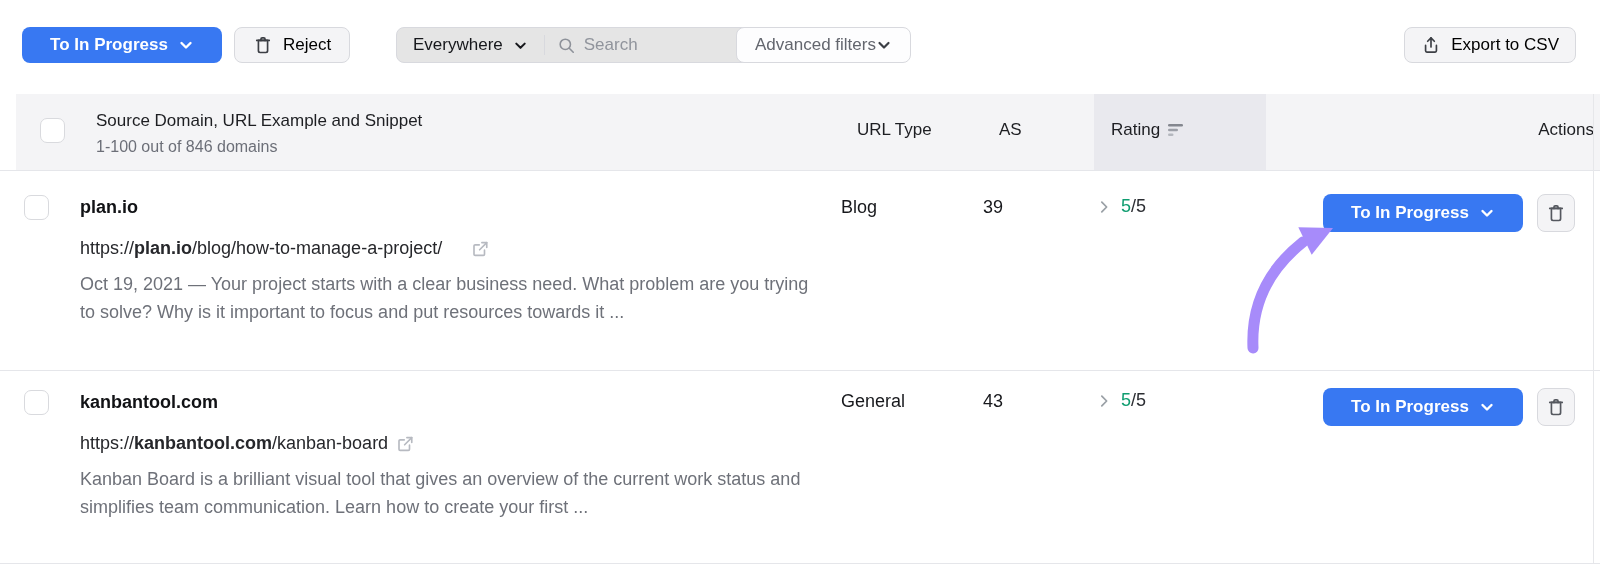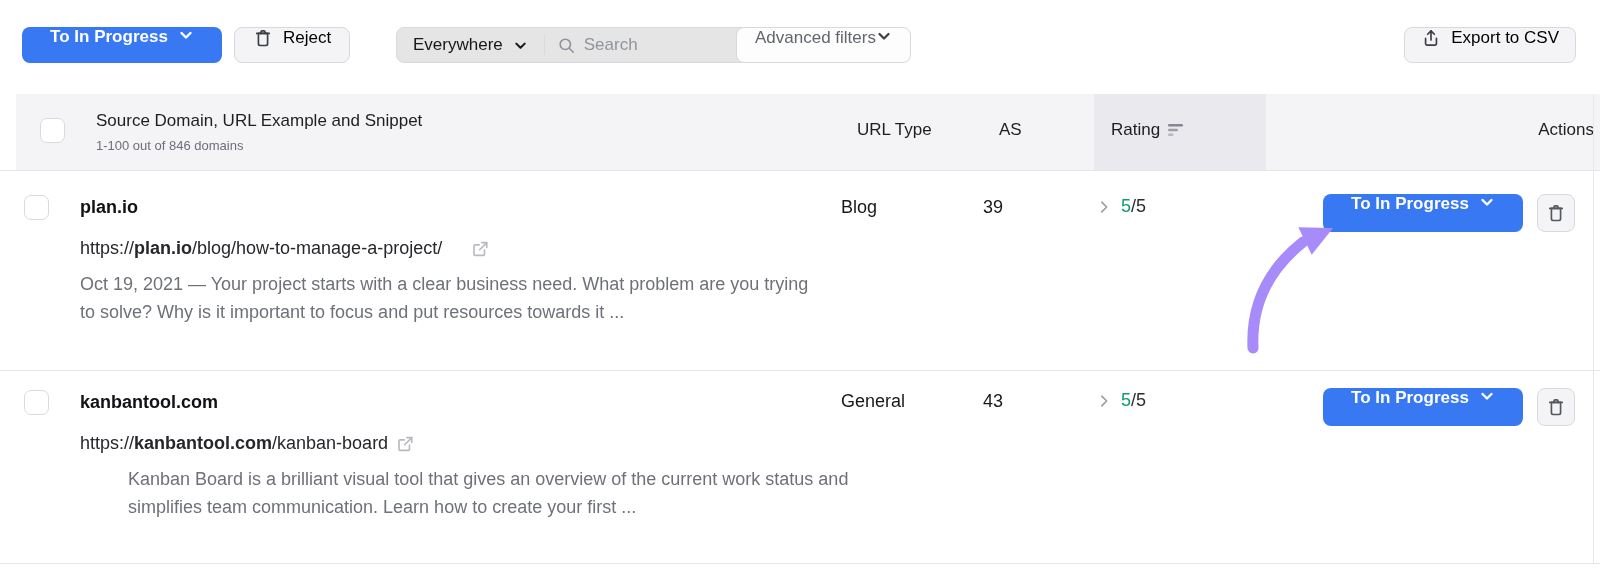--- a/index.html
+++ b/index.html
@@ -1,21 +1,21 @@
 <!DOCTYPE html>
 <html><head>
 <meta charset="utf-8">
 <style>
   * { margin:0; padding:0; box-sizing:border-box; }
   html,body { background:#ffffff; }
   body { font-family:"Liberation Sans", sans-serif; color:#17181c; }
   .page { position:relative; width:1600px; height:577px; background:#ffffff; overflow:hidden; }
 
   
-  .btn { display:inline-flex; align-items:flex-start; justify-content:center; gap:10px;
+  .btn { display:inline-flex; align-items:center; justify-content:center; gap:10px;
          height:36px; border-radius:8px; font-size:17px; cursor:pointer; white-space:nowrap; }
   .btn-primary { background:#3878f2; color:#ffffff; font-weight:bold; border:none; }
   .btn-gray { background:#f4f4f6; color:#000000; border:1px solid #d8d9de; }
   .btn-white { background:#fdfdfe; color:#63666e; border:1px solid #d8d9de; }
 
   .bulk-btn { position:absolute; left:22px; top:27px; width:200px; }
   .reject-btn { position:absolute; left:234px; top:27px; padding:0 18px; }
   .filter-group { position:absolute; left:360px; top:27px; width:363px; height:36px;
                   border:1px solid #d8d9de; border-radius:8px; background:#e5e5e5;
                   display:flex; align-items:center;margin-left:36px; }
@@ -31,21 +31,21 @@
   .icon { display:inline-flex; align-items:center; justify-content:center; }
 
   
   .thead { position:absolute; left:16px; top:94px; width:1600px; height:76px; background:#f4f4f6; }
   .rating-col-bg { position:absolute; left:1078px; top:0; width:172px; height:76px; background:#e9e9ee; }
   .th { position:absolute; font-size:17px; color:#1d1e22; }
   .checkbox { width:25px; height:25px; background:#ffffff; border:1.5px solid #d9dade;
               border-radius:7px; cursor:pointer; }
   .thead .checkbox { position:absolute; left:24px; top:24px; }
   .th-main { left:80px; top:17px; }
-  .th-sub { left:80px; top:44px; color:#6c6f78; font-size:13px; }
+  .th-sub { left:80px; top:44px; color:#6c6f78; font-size:16px; }
   .th-urltype { left:841px; top:26px; }
   .th-as { left:983px; top:26px; }
   .th-rating { left:1095px; top:26px; display:flex; align-items:center; gap:8px; cursor:pointer; }
   .th-actions { right:22px; top:26px; text-align:right; }
 
   
   .divider { position:absolute; left:0; width:1600px; height:1px; background:#e5e6ea; }
   .right-edge { position:absolute; left:1593px; top:94px; width:1px; height:469px; background:#e6e7ea; }
 
   .row-check { position:absolute; left:24px; }
@@ -197,21 +197,21 @@
   <div class="urlline" style="top:433px;">
     <span><span>https://</span><b>kanbantool.com</b><span>/kanban-board</span></span>
     <span class="icon">
       <svg width="18" height="18" viewBox="0 0 24 24" fill="none" stroke="#b7bac1" stroke-width="2.2" stroke-linecap="round" stroke-linejoin="round">
           <path d="M18 13.5V19a1.5 1.5 0 0 1-1.5 1.5h-11A1.5 1.5 0 0 1 4 19V8a1.5 1.5 0 0 1 1.5-1.5H11"></path>
           <path d="M14.5 3.5H21V10"></path>
           <path d="M21 3.5L11.5 13"></path>
         </svg>
     </span>
   </div>
-  <div class="snippet" style="top:465px;margin-left:48px;">Kanban Board is a brilliant visual tool that gives an overview of the current work status and simplifies team communication. Learn how to create your first ...</div>
+  <div class="snippet" style="top:465px;">Kanban Board is a brilliant visual tool that gives an overview of the current work status and simplifies team communication. Learn how to create your first ...</div>
   <div class="cell-urltype" style="top:391px;">General</div>
   <div class="cell-as" style="top:391px;">43</div>
   <div class="rating-cell" style="top:390px;">
     <span class="icon">
       <svg width="14" height="14" viewBox="0 0 16 16" fill="none" stroke="#9aa0a6" stroke-width="2" stroke-linecap="round" stroke-linejoin="round">
           <path d="M5.5 2.5L11 8l-5.5 5.5"></path>
         </svg>
     </span>
     <span><span class="rating-val">5</span><span class="rating-total">/5</span></span>
   </div>

